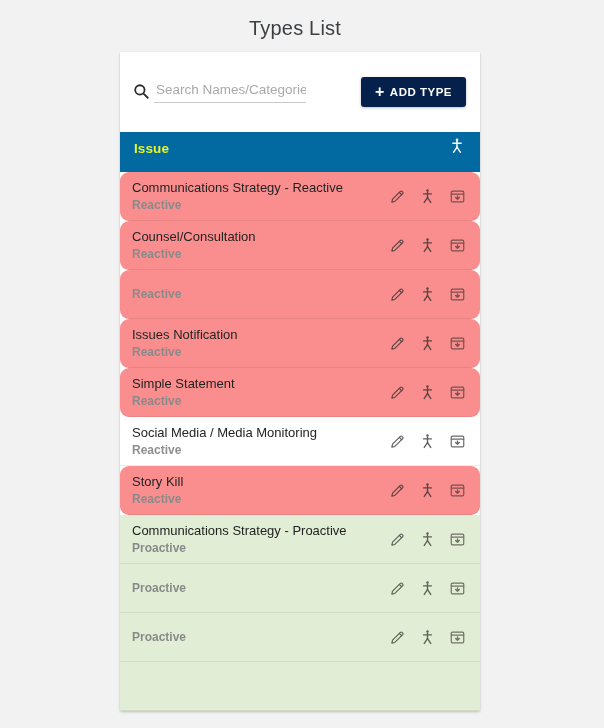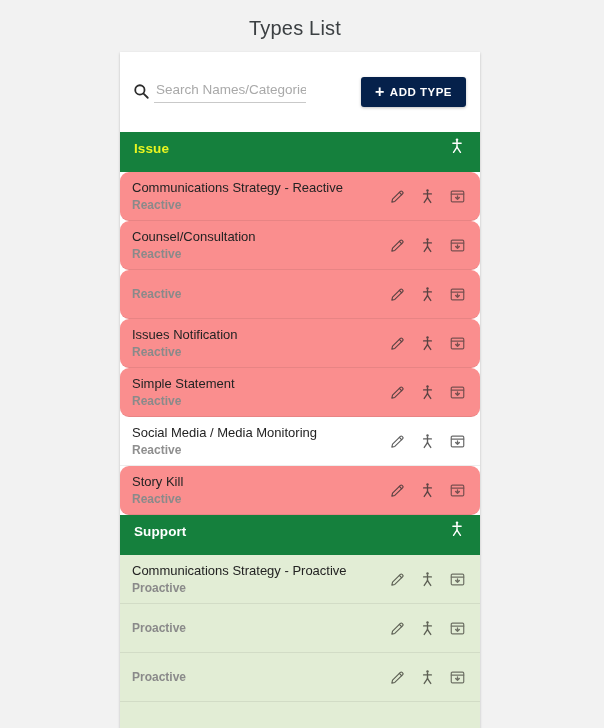--- a/index.html
+++ b/index.html
@@ -94,21 +94,21 @@
   }
   .add-btn .plus {
     font-size: 16px;
     font-weight: 700;
     line-height: 1;
     margin-top: -1px;
   }
 
   
   .group-header {
-    background: #15803d;
+    background: #0369a1;
     height: 40px;
     display: flex;
     align-items: center;
     justify-content: space-between;
     padding: 0 14px 8px 14px;
   }
   .group-title {
     font-size: 13.5px;
     font-weight: 700;
     letter-spacing: .1px;
@@ -453,30 +453,20 @@
             <span style="line-height: 0;">
               <svg viewBox="0 0 24 24" width="17" height="17" fill="none" stroke="currentColor" stroke-width="1.7" stroke-linecap="round" stroke-linejoin="round">
                 <rect x="3.2" y="4.4" width="17.6" height="15.2" rx="1.6"></rect>
                 <line x1="3.2" y1="8.6" x2="20.8" y2="8.6"></line>
                 <path d="M12 11.2v4.4M9.4 13.4L12 16l2.6-2.6" stroke-width="1.9"></path>
               </svg>
             </span>
           </button>
         </div>
       </div>
-      <div class="group-header">
-        <span class="group-title accent-white">Support</span>
-        <span class="person-icon"><svg viewBox="0 0 24 24" width="18" height="18" fill="none" stroke="currentColor" stroke-width="1.9" stroke-linecap="round" stroke-linejoin="round">
-            <circle cx="12" cy="3.6" r="1.7" fill="currentColor" stroke="none"></circle>
-            <line x1="12" y1="5.6" x2="12" y2="14"></line>
-            <line x1="6.5" y1="8.4" x2="17.5" y2="8.4"></line>
-            <line x1="12" y1="13.6" x2="7.4" y2="20.4"></line>
-            <line x1="12" y1="13.6" x2="16.6" y2="20.4"></line>
-          </svg></span>
-      </div>
       <div class="row proactive">
         <div class="row-texts">
           <span class="row-name">Communications Strategy - Proactive</span>
           <span class="row-sub">Proactive</span>
         </div>
         <div class="row-actions">
           <button class="act icon-edit">
             <span style="line-height: 0;">
               <svg viewBox="0 0 24 24" width="17" height="17" fill="none" stroke="currentColor" stroke-width="1.6" stroke-linecap="round" stroke-linejoin="round">
                 <path d="M4 20l1-4.2L16.1 4.7a1.6 1.6 0 0 1 2.3 0l1 1a1.6 1.6 0 0 1 0 2.3L8.2 19 4 20z"></path>

